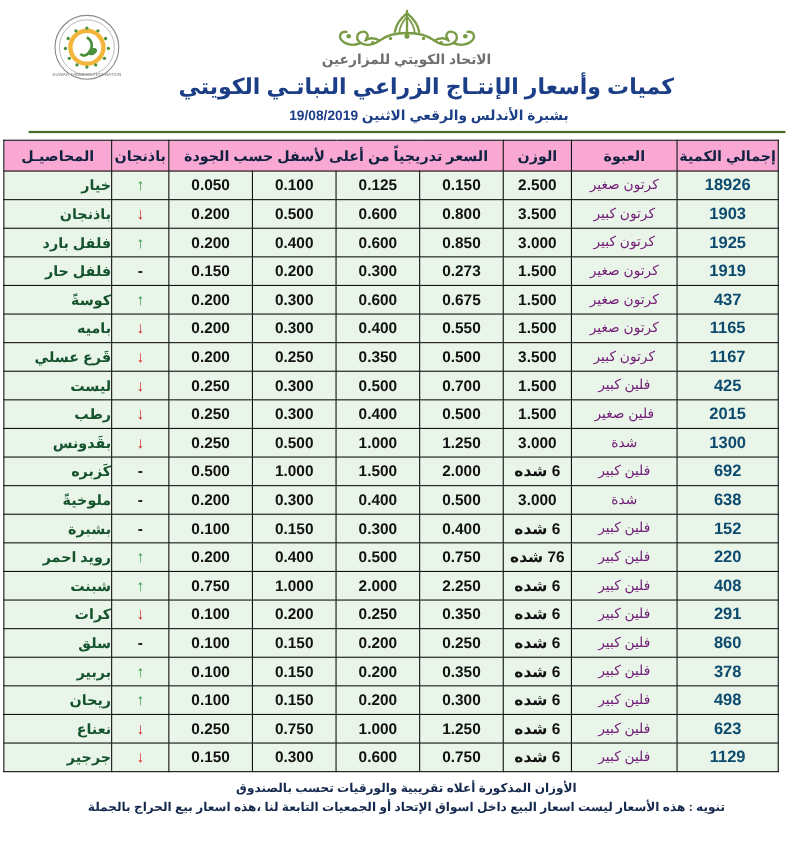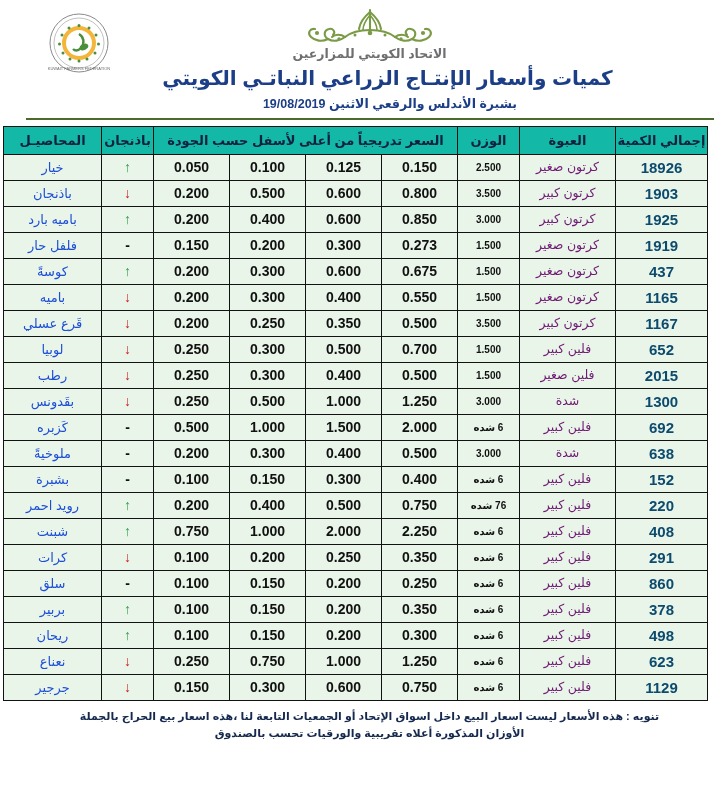--- a/index.html
+++ b/index.html
@@ -40,30 +40,30 @@
     border-collapse:collapse;width:700px;table-layout:fixed;
     direction:rtl;
   }
   th,td{
     border:1.6px solid #121212;
     text-align:center;vertical-align:middle;
     padding:0;height:25px;line-height:25px;
     box-sizing:border-box;
   }
   thead th{
-    background:#14b8a6;color:#10223f;
+    background:#f9a8d4;color:#10223f;
     font-size:13px;font-weight:bold;height:27px;line-height:27px;
   }
   tbody td{background:#e9f5e8;}
   td.crop{
-    font-size:13px;font-weight:normal;color:#1d4ed8;width:98px;
+    font-size:13px;font-weight:bold;color:#14532d;width:98px;text-align:right;
   }
   td.ind{width:52px;font-size:14px;font-weight:bold;}
   td.price{font-size:14px;font-weight:bold;color:#111;width:76px;}
-  td.weight{font-size:10px;font-weight:bold;color:#111;width:62px;}
+  td.weight{font-size:14px;font-weight:bold;color:#111;width:62px;}
   td.pack{font-size:12.5px;color:#701a75;width:96px;}
   td.total{font-size:15px;font-weight:bold;color:#0c4a6e;width:92px;}
   th.c-crop{width:98px}
   th.c-ind{width:52px}
   th.c-price{width:304px}
   th.c-weight{width:62px}
   th.c-pack{width:96px}
   th.c-total{width:92px}
 
   .up{color:#2f9c4a;}
@@ -176,21 +176,21 @@
           </tr>
           <tr>
             <td class="total">1925</td>
             <td class="pack">كرتون كبير</td>
             <td class="weight">3.000</td>
             <td class="price">0.850</td>
             <td class="price">0.600</td>
             <td class="price">0.400</td>
             <td class="price">0.200</td>
             <td class="ind up">↑</td>
-            <td class="crop">باميه بارد</td>
+            <td class="crop">فلفل بارد</td>
           </tr>
           <tr>
             <td class="total">1919</td>
             <td class="pack">كرتون صغير</td>
             <td class="weight">1.500</td>
             <td class="price">0.273</td>
             <td class="price">0.300</td>
             <td class="price">0.200</td>
             <td class="price">0.150</td>
             <td class="ind flat">-</td>
@@ -223,29 +223,29 @@
             <td class="pack">كرتون كبير</td>
             <td class="weight">3.500</td>
             <td class="price">0.500</td>
             <td class="price">0.350</td>
             <td class="price">0.250</td>
             <td class="price">0.200</td>
             <td class="ind down">↓</td>
             <td class="crop">قَرع عسلي</td>
           </tr>
           <tr>
-            <td class="total">652</td>
+            <td class="total">425</td>
             <td class="pack">فلين كبير</td>
             <td class="weight">1.500</td>
             <td class="price">0.700</td>
             <td class="price">0.500</td>
             <td class="price">0.300</td>
             <td class="price">0.250</td>
             <td class="ind down">↓</td>
-            <td class="crop">لوبيا</td>
+            <td class="crop">ليست</td>
           </tr>
           <tr>
             <td class="total">2015</td>
             <td class="pack">فلين صغير</td>
             <td class="weight">1.500</td>
             <td class="price">0.500</td>
             <td class="price">0.400</td>
             <td class="price">0.300</td>
             <td class="price">0.250</td>
             <td class="ind down">↓</td>
@@ -381,17 +381,17 @@
             <td class="price">0.300</td>
             <td class="price">0.150</td>
             <td class="ind down">↓</td>
             <td class="crop">جرجير</td>
           </tr>
         </tbody>
     </table>
   </div>
 
   <div class="footer">
+    <div>الأوزان المذكورة أعلاه تقريبية والورقيات تحسب بالصندوق</div>
     <div>تنويه : هذه الأسعار ليست اسعار البيع داخل اسواق الإتحاد أو الجمعيات التابعة لنا ،هذه اسعار بيع الحراج بالجملة</div>
-    <div>الأوزان المذكورة أعلاه تقريبية والورقيات تحسب بالصندوق</div>
   </div>
 
 </div>
 
 </body></html>

